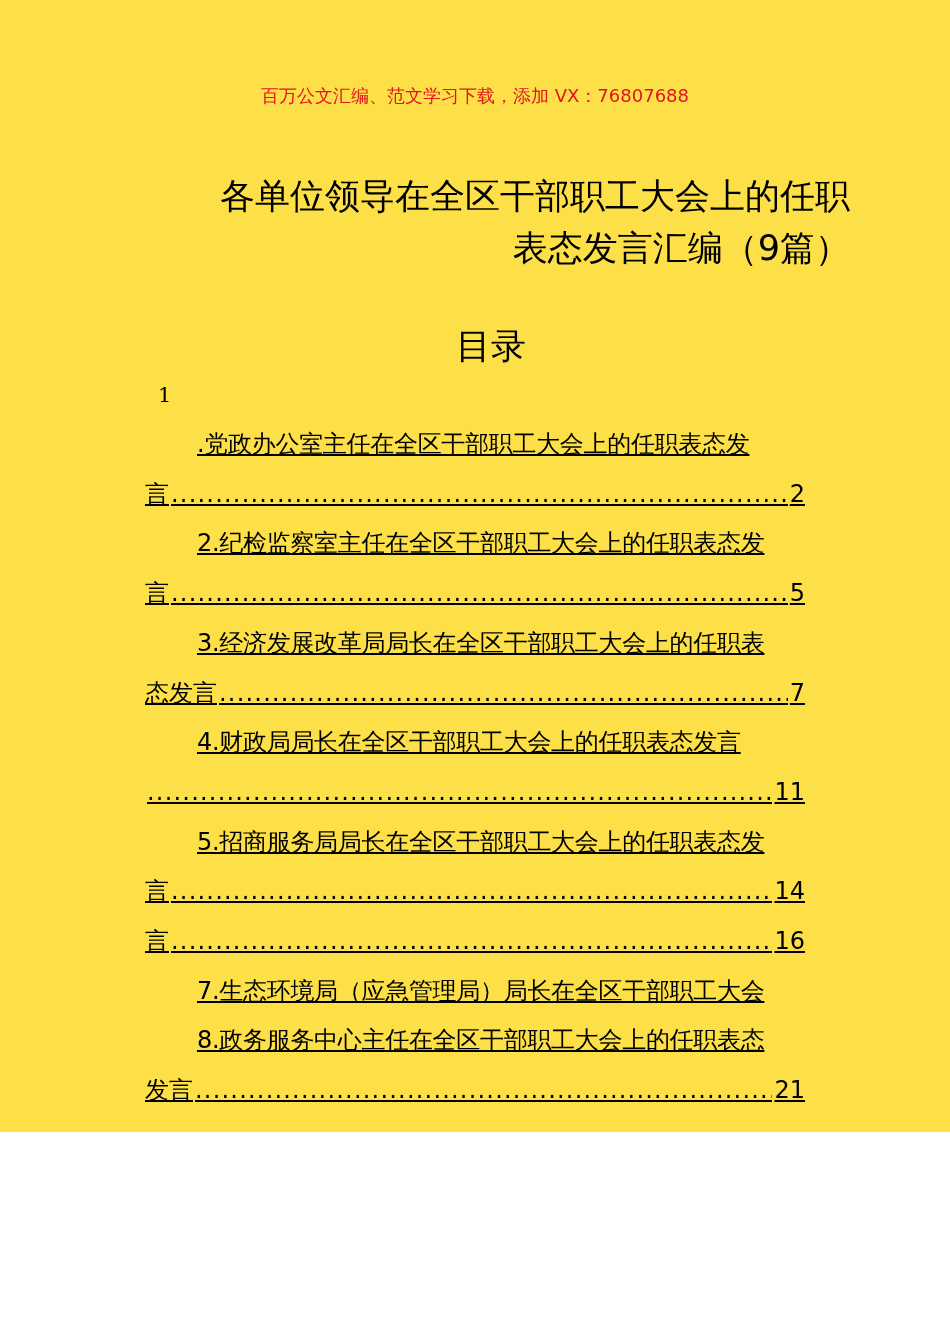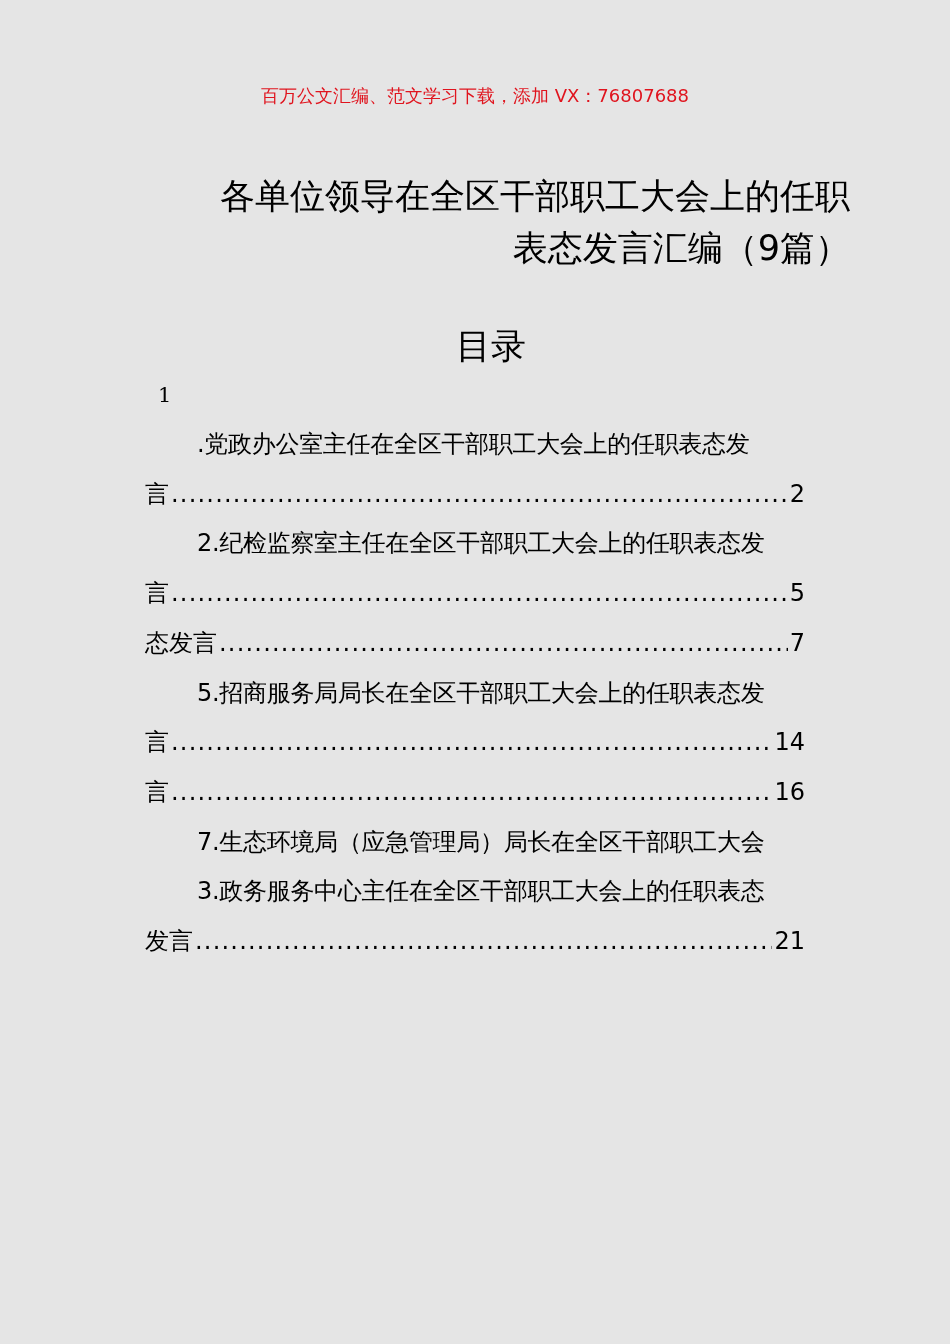--- a/index.html
+++ b/index.html
@@ -12,22 +12,22 @@
     height: 1344px;
     position: relative;
     overflow: hidden;
     font-family: "DejaVu Sans", "Liberation Sans", sans-serif;
     color: #000000;
   }
   .page {
     position: absolute;
     left: 0; top: 0;
     width: 950px;
-    height: 1344px;
-    background: #e5e5e5;
+    height: 1132px;
+    background: #fde047;
   }
   .header-note {
     position: absolute;
     top: 84px;
     left: 0;
     width: 950px;
     text-align: center;
     font-size: 18px;
     color: #e0141e;
     letter-spacing: 0px;
@@ -58,20 +58,21 @@
     left: 158px;
     font-family: "DejaVu Serif", "Liberation Serif", serif;
     font-size: 21px;
     line-height: 28px;
   }
   .toc {
     position: absolute;
     top: 420px;
     left: 145px;
     width: 660px;
+    text-decoration: underline;
   }
   .toc-entry {
     display: block;
     width: 660px;
     font-size: 24px;
     line-height: 49.7px;
     cursor: pointer;
   }
   .toc-entry .line1 {
     display: block;
@@ -125,48 +126,55 @@
     </div>
     <div class="toc-entry">
       <span class="line1">2.纪检监察室主任在全区干部职工大会上的任职表态发</span>
       <span class="line2">
         <span class="tail">言</span>
         <span class="leader"></span>
         <span class="pagenum">5</span>
       </span>
     </div>
     <div class="toc-entry">
+      <span class="line1">3.经济发展改革局局长在全区干部职工大会上的任职表</span>
       <span class="line2">
         <span class="tail">态发言</span>
         <span class="leader"></span>
         <span class="pagenum">7</span>
       </span>
     </div>
     <div class="toc-entry">
+      <span class="line1">4.财政局局长在全区干部职工大会上的任职表态发言</span>
+      <span class="line2">
+        <span class="tail"></span>
+        <span class="leader"></span>
+        <span class="pagenum">11</span>
+      </span>
     </div>
     <div class="toc-entry">
       <span class="line1">5.招商服务局局长在全区干部职工大会上的任职表态发</span>
       <span class="line2">
         <span class="tail">言</span>
         <span class="leader"></span>
         <span class="pagenum">14</span>
       </span>
     </div>
     <div class="toc-entry">
       <span class="line2">
         <span class="tail">言</span>
         <span class="leader"></span>
         <span class="pagenum">16</span>
       </span>
     </div>
     <div class="toc-entry">
       <span class="line1">7.生态环境局（应急管理局）局长在全区干部职工大会</span>
     </div>
     <div class="toc-entry">
-      <span class="line1">3.政务服务中心主任在全区干部职工大会上的任职表态</span>
+      <span class="line1">8.政务服务中心主任在全区干部职工大会上的任职表态</span>
       <span class="line2">
         <span class="tail">发言</span>
         <span class="leader"></span>
         <span class="pagenum">21</span>
       </span>
     </div>
   </div>
 
 </div>
 

